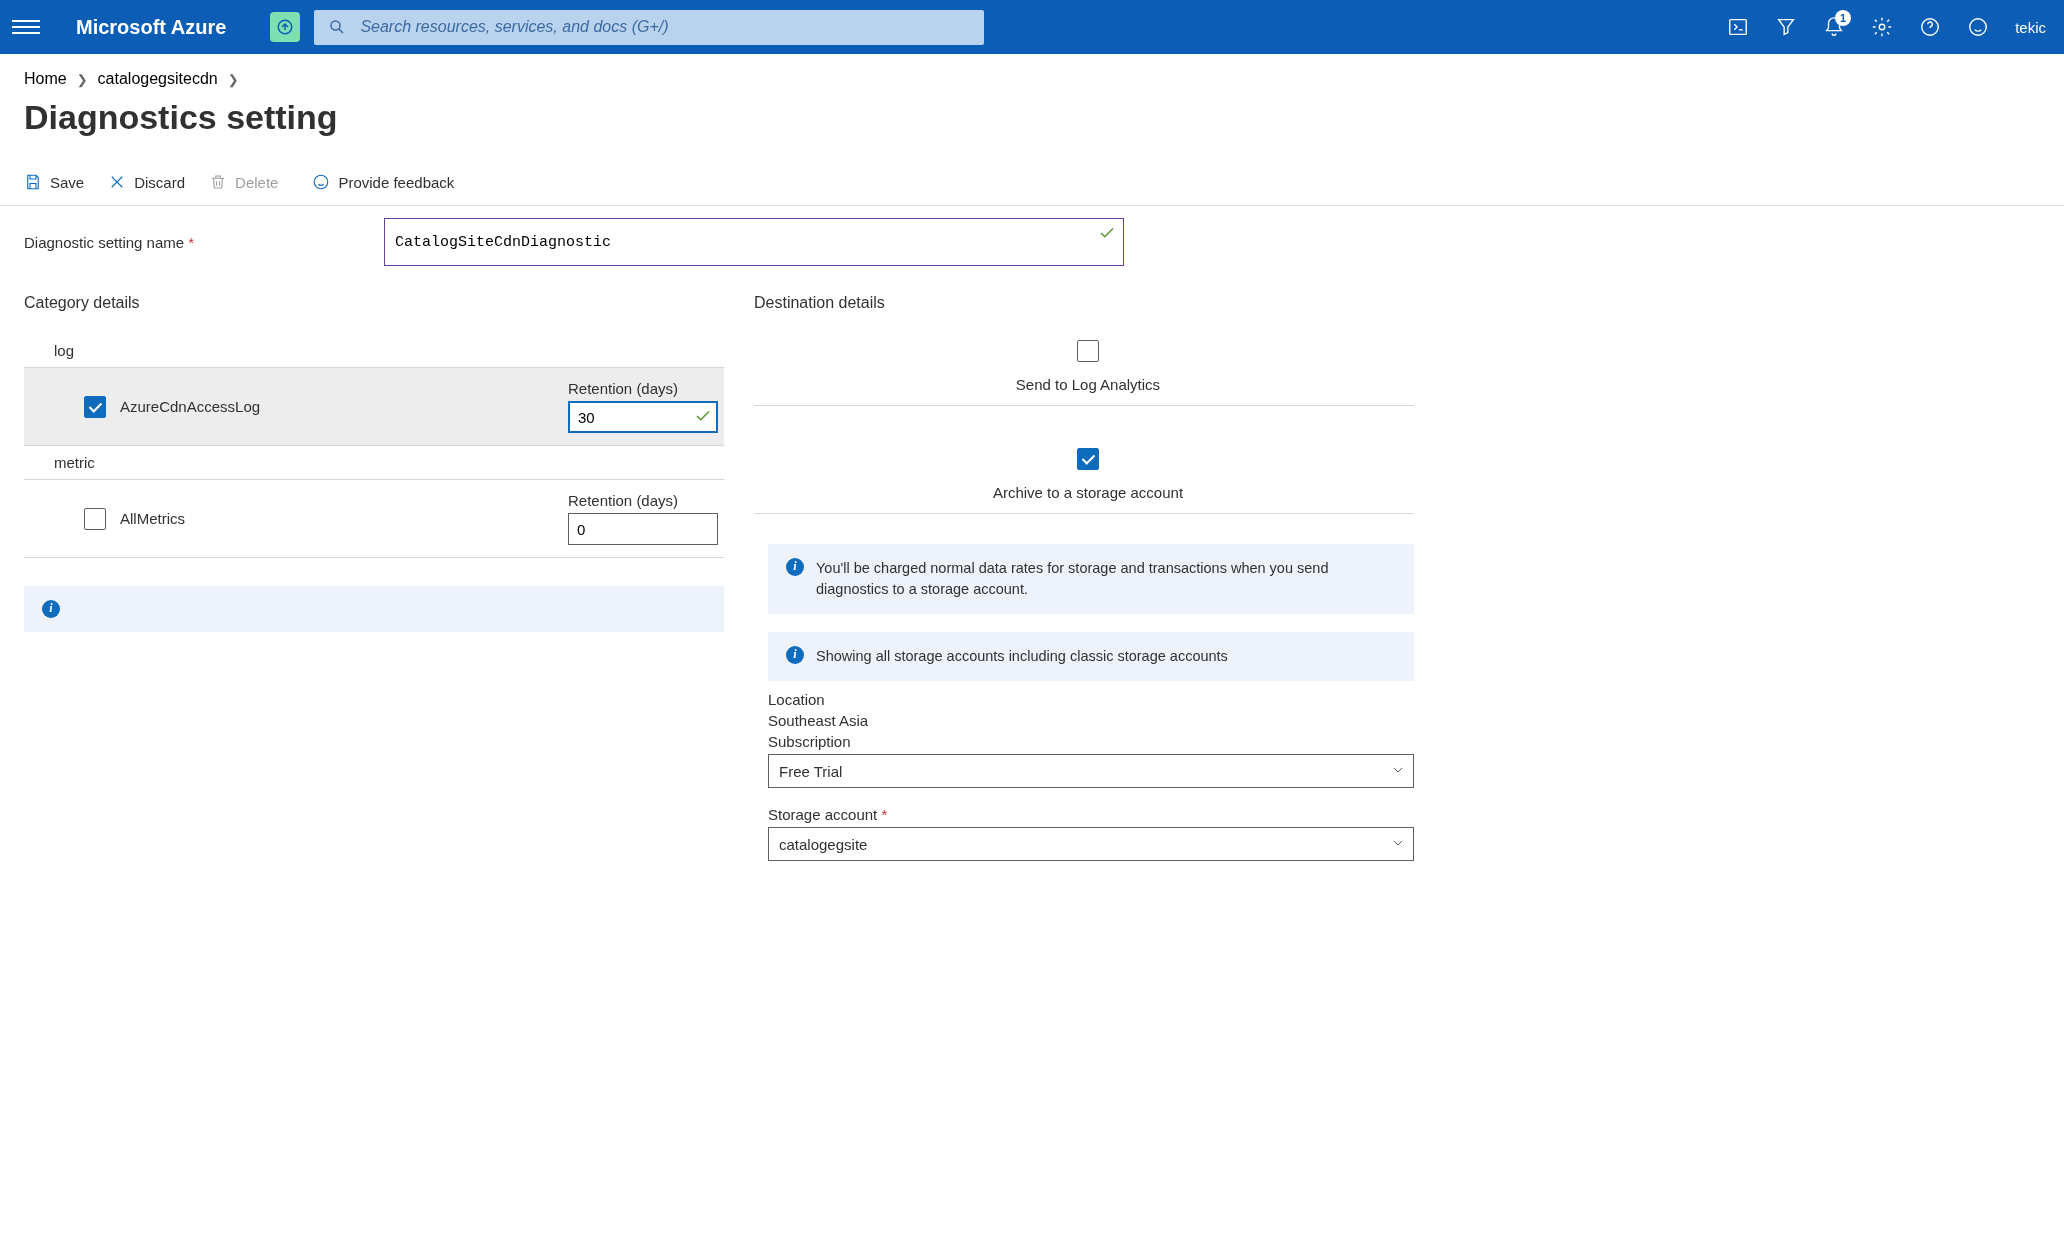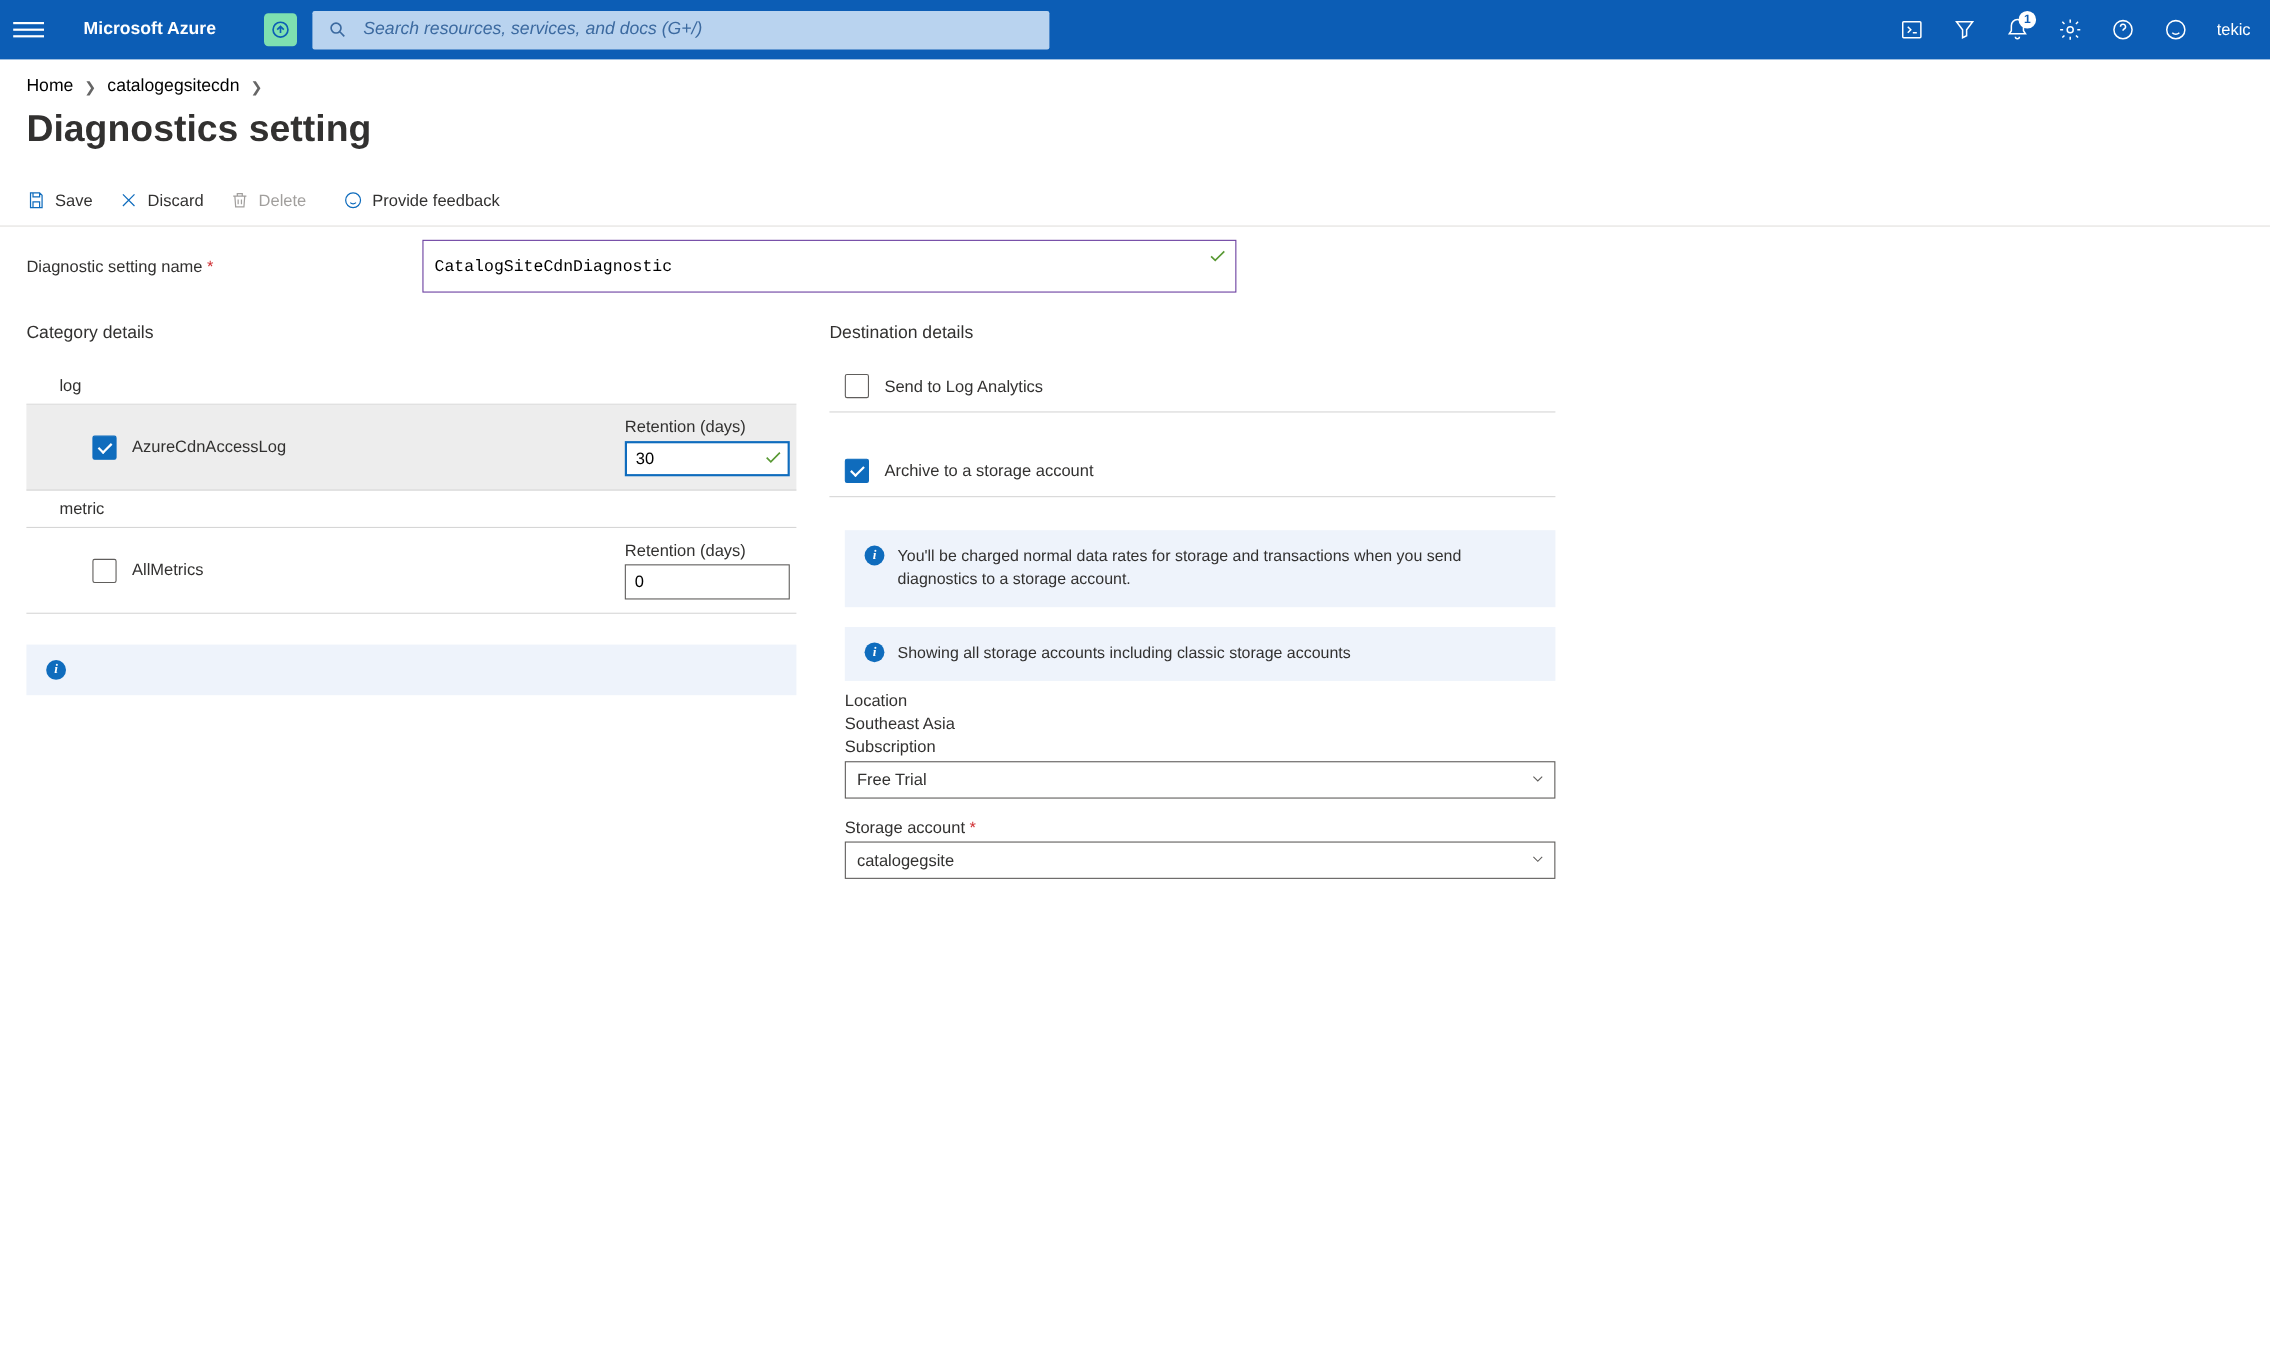--- a/index.html
+++ b/index.html
@@ -2,21 +2,21 @@
 <html><head>
 <meta charset="utf-8">
 <style>
 * { box-sizing: border-box; margin: 0; padding: 0; }
 body { font-family: "Segoe UI", Arial, sans-serif; font-size: 13px; color: #323130; background: #fff; }
 
 
 .topbar { background: #0c5db5; height: 54px; display: flex; align-items: center; padding: 0 12px; gap: 14px; color: #fff; }
 .hamburger { width: 28px; height: 28px; display: flex; flex-direction: column; justify-content: center; gap: 4px; cursor: pointer; }
 .hamburger span { height: 2px; background: #fff; }
-.brand { font-size: 16px; font-weight: 600; margin: 0 30px 0 22px; }
+.brand { font-size: 20px; font-weight: 600; margin: 0 30px 0 22px; }
 .upgrade-badge { width: 30px; height: 30px; border-radius: 4px; background: #7ee0b0; display: flex; align-items: center; justify-content: center; }
 .upgrade-badge svg { stroke: #0c5db5; }
 .searchbox { flex: 1; max-width: 670px; height: 35px; background: #b9d3ef; border-radius: 2px; display: flex; align-items: center; padding: 0 14px; gap: 14px; }
 .searchbox input { flex: 1; border: none; background: transparent; font-size: 16px; color: #be185d; font-style: italic; outline: none; }
 .searchbox input::placeholder { color: #3c6aa0; font-style: italic; }
 .top-icons { display: flex; align-items: center; gap: 26px; margin-left: auto; padding-right: 6px; }
 .top-icon { width: 22px; height: 22px; cursor: pointer; position: relative; }
 .top-icon svg { width: 22px; height: 22px; stroke: #fff; fill: none; stroke-width: 1.5; }
 .notif-badge { position: absolute; top: -6px; right: -6px; background: #fff; color: #0c5db5; border-radius: 50%; width: 16px; height: 16px; font-size: 11px; font-weight: 600; display: flex; align-items: center; justify-content: center; }
 .username { font-size: 15px; }
@@ -61,21 +61,21 @@
 .ret-label { font-size: 15px; margin-bottom: 4px; }
 .ret-input { width: 100%; height: 32px; border: 1px solid #605e5c; padding: 0 28px 0 8px; font-size: 15px; }
 .ret-wrap { position: relative; }
 .ret-wrap.active .ret-input { border: 2px solid #0f6cbd; }
 .ret-wrap .tick { right: 6px; top: 6px; }
 
 .infobox { display: flex; gap: 12px; background: #eef3fb; padding: 14px 18px; margin-top: 28px; font-size: 14.5px; line-height: 1.45; }
 .infobox .iicon { width: 18px; height: 18px; border-radius: 50%; background: #0f6cbd; color: #fff; font-weight: 700; font-size: 12px; display: flex; align-items: center; justify-content: center; flex-shrink: 0; font-style: italic; font-family: Georgia, serif; }
 
 
-.dest-row { display: flex; align-items: center; gap: 14px; padding: 12px 6px 12px 14px; border-bottom: 1px solid #d6d6d6; font-size: 15px; }
+.dest-row { display: flex; align-items: center; gap: 14px; padding: 12px 6px 12px 14px; border-bottom: 1px solid #d6d6d6; font-size: 15px; flex-direction: column; }
 .dest-row.first { padding-top: 6px; }
 .field-stack { padding: 12px 0 0 14px; }
 .field-label { font-size: 15px; margin: 10px 0 4px; }
 .field-value-static { font-size: 15px; margin-bottom: 4px; }
 .select-wrap { position: relative; }
 .select-box { width: 100%; height: 34px; border: 1px solid #605e5c; padding: 0 30px 0 10px; font-size: 15px; background: #fff; display: flex; align-items: center; }
 .select-wrap .chevdown { position: absolute; right: 8px; top: 8px; width: 16px; height: 16px; stroke: #605e5c; fill: none; stroke-width: 1.5; }
 
 </style>
 </head>

